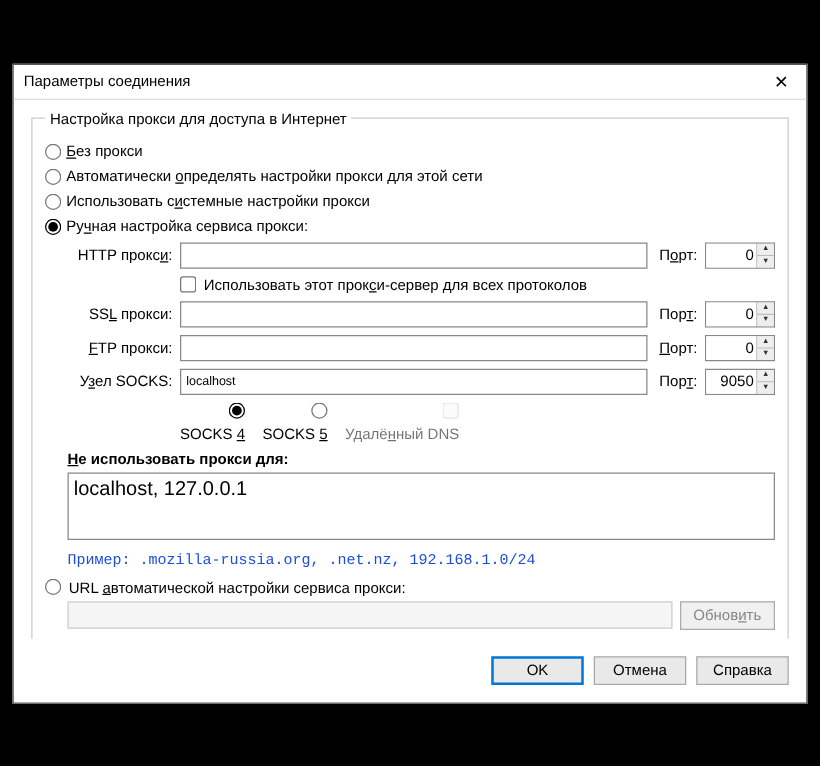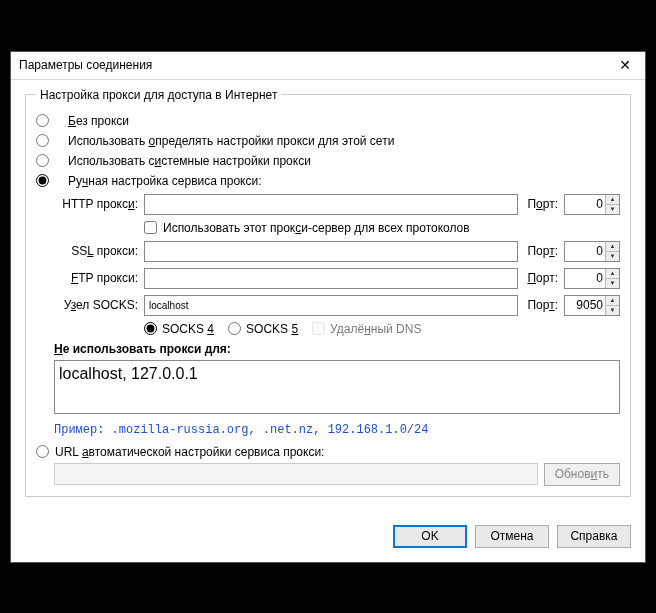--- a/index.html
+++ b/index.html
@@ -47,22 +47,22 @@
     overflow: hidden;
   }
   fieldset {
     border: 1px solid #ccc;
     padding: 6px 10px 10px 10px;
     margin: 0;
   }
   legend { padding: 0 4px; font-size: 12px; }
   .radio-row, .check-row {
     display: flex;
-    align-items: center;
-    gap: 19px;
+    align-items: flex-end;
+    gap: 4px;
     margin: 6px 0;
   }
   input[type=radio], input[type=checkbox] {
     margin: 0;
     width: 13px;
     height: 13px;
     accent-color: #000;
   }
   .u { text-decoration: underline; }
   .proxy-grid {
@@ -130,21 +130,21 @@
     gap: 6px;
     margin-bottom: 6px;
   }
   .socks-row {
     margin-left: 108px;
     display: flex;
     align-items: center;
     gap: 14px;
     margin-bottom: 6px;
   }
-  .socks-row label { display: flex; align-items: flex-start; gap: 5px; }
+  .socks-row label { display: flex; align-items: flex-end; gap: 5px; flex-direction: column; }
   .disabled-cb { opacity: 0.55; }
   .noproxy-label { margin: 6px 0 4px 18px; font-weight: bold; }
   .noproxy-area {
     margin: 0 0 4px 18px;
     width: calc(100% - 18px);
     height: 54px;
     border: 1px solid #888;
     padding: 4px;
     font-family: inherit;
     font-size: 16px;
@@ -214,21 +214,21 @@
   <div class="content">
     <fieldset>
       <legend>Настройка прокси для доступа в Интернет</legend>
 
       <div class="radio-row">
         <input type="radio" name="mode" style="">
         <label><span></span><span class="u">Б</span><span>ез прокси</span></label>
       </div>
       <div class="radio-row">
         <input type="radio" name="mode" style="">
-        <label><span>Использовать </span><span class="u">о</span><span>пределять настройки прокси для этой сети</span></label>
+        <label><span>Автоматически </span><span class="u">о</span><span>пределять настройки прокси для этой сети</span></label>
       </div>
       <div class="radio-row">
         <input type="radio" name="mode" style="">
         <label><span>Использовать с</span><span class="u">и</span><span>стемные настройки прокси</span></label>
       </div>
       <div class="radio-row">
         <input type="radio" name="mode" checked="" style="">
         <label><span>Ру</span><span class="u">ч</span><span>ная настройка сервиса прокси:</span></label>
       </div>
 

